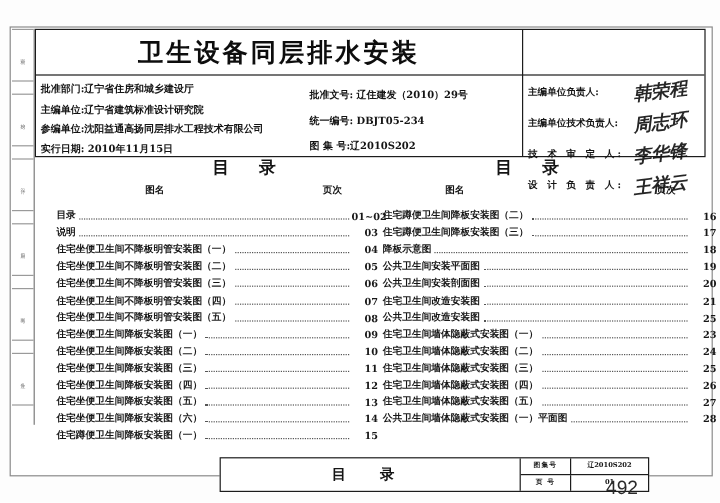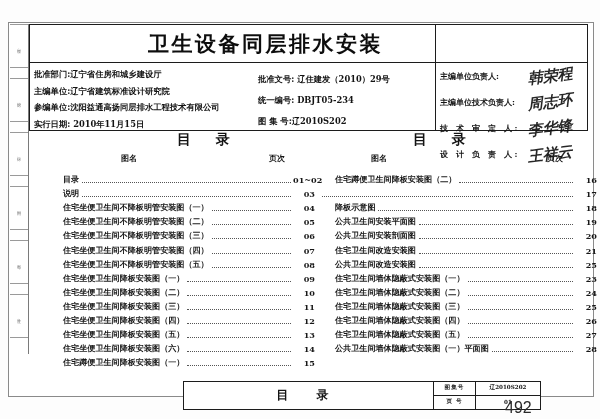--- a/index.html
+++ b/index.html
@@ -36,21 +36,21 @@
     border:1.6px solid #1c1c1c;background:#fff;box-sizing:border-box;
   }
   .title-row{
     position:absolute;left:0;top:0;right:0;height:38px;
     border-bottom:1.4px solid #1c1c1c;box-sizing:border-box;
   }
   .doc-title{
     position:absolute;left:0;top:0;width:405px;height:37px;
     display:flex;align-items:center;justify-content:center;
     font-family:"DejaVu Serif","Liberation Serif",serif;
-    font-weight:bold;font-size:21px;letter-spacing:2.5px;color:#0d0d0d;padding-left:33px;
+    font-weight:bold;font-size:21px;letter-spacing:2.5px;color:#0d0d0d;
   }
   .vdiv{
     position:absolute;top:0;bottom:0;width:0;border-left:1.4px solid #1c1c1c;
   }
   .vdiv-right{left:405px;}
 
   
   .info-row{
     position:absolute;left:0;top:38px;right:0;bottom:0;
   }
@@ -125,21 +125,21 @@
     position:absolute;top:0;bottom:0;width:268px;
   }
   .cat-col.left{left:18px;}
   .cat-col.right{left:290px;width:278px;}
 
   .toc-item{
     display:flex;align-items:flex-end;height:14.1px;white-space:nowrap;
     font-family:"DejaVu Serif","Liberation Serif",serif;
     font-size:8.1px;font-weight:bold;color:#171717;
   }
-  .toc-name{flex:0 0 auto;margin-left:16px;}
+  .toc-name{flex:0 0 auto;}
   .toc-dots{
     flex:1 1 auto;margin:0 2px 2px 3px;height:0;
     border-bottom:1px dotted #555;min-width:8px;
   }
   .toc-page{flex:0 0 auto;width:22px;text-align:right;font-size:8.1px;}
 
   
   .footer-block{
     position:absolute;left:183px;top:381px;width:358px;height:29px;
     border:1.4px solid #1c1c1c;box-sizing:border-box;background:#fff;
@@ -319,20 +319,21 @@
             <span class="toc-page">15</span>
           </div>
         </div>
       <div class="cat-col right" id="toc-right">
           <div class="toc-item">
             <span class="toc-name">住宅蹲便卫生间降板安装图（二）</span>
             <span class="toc-dots"></span>
             <span class="toc-page">16</span>
           </div>
           <div class="toc-item">
+            <span class="toc-name">住宅蹲便卫生间降板安装图（三）</span>
             <span class="toc-dots"></span>
             <span class="toc-page">17</span>
           </div>
           <div class="toc-item">
             <span class="toc-name">降板示意图</span>
             <span class="toc-dots"></span>
             <span class="toc-page">18</span>
           </div>
           <div class="toc-item">
             <span class="toc-name">公共卫生间安装平面图</span>

